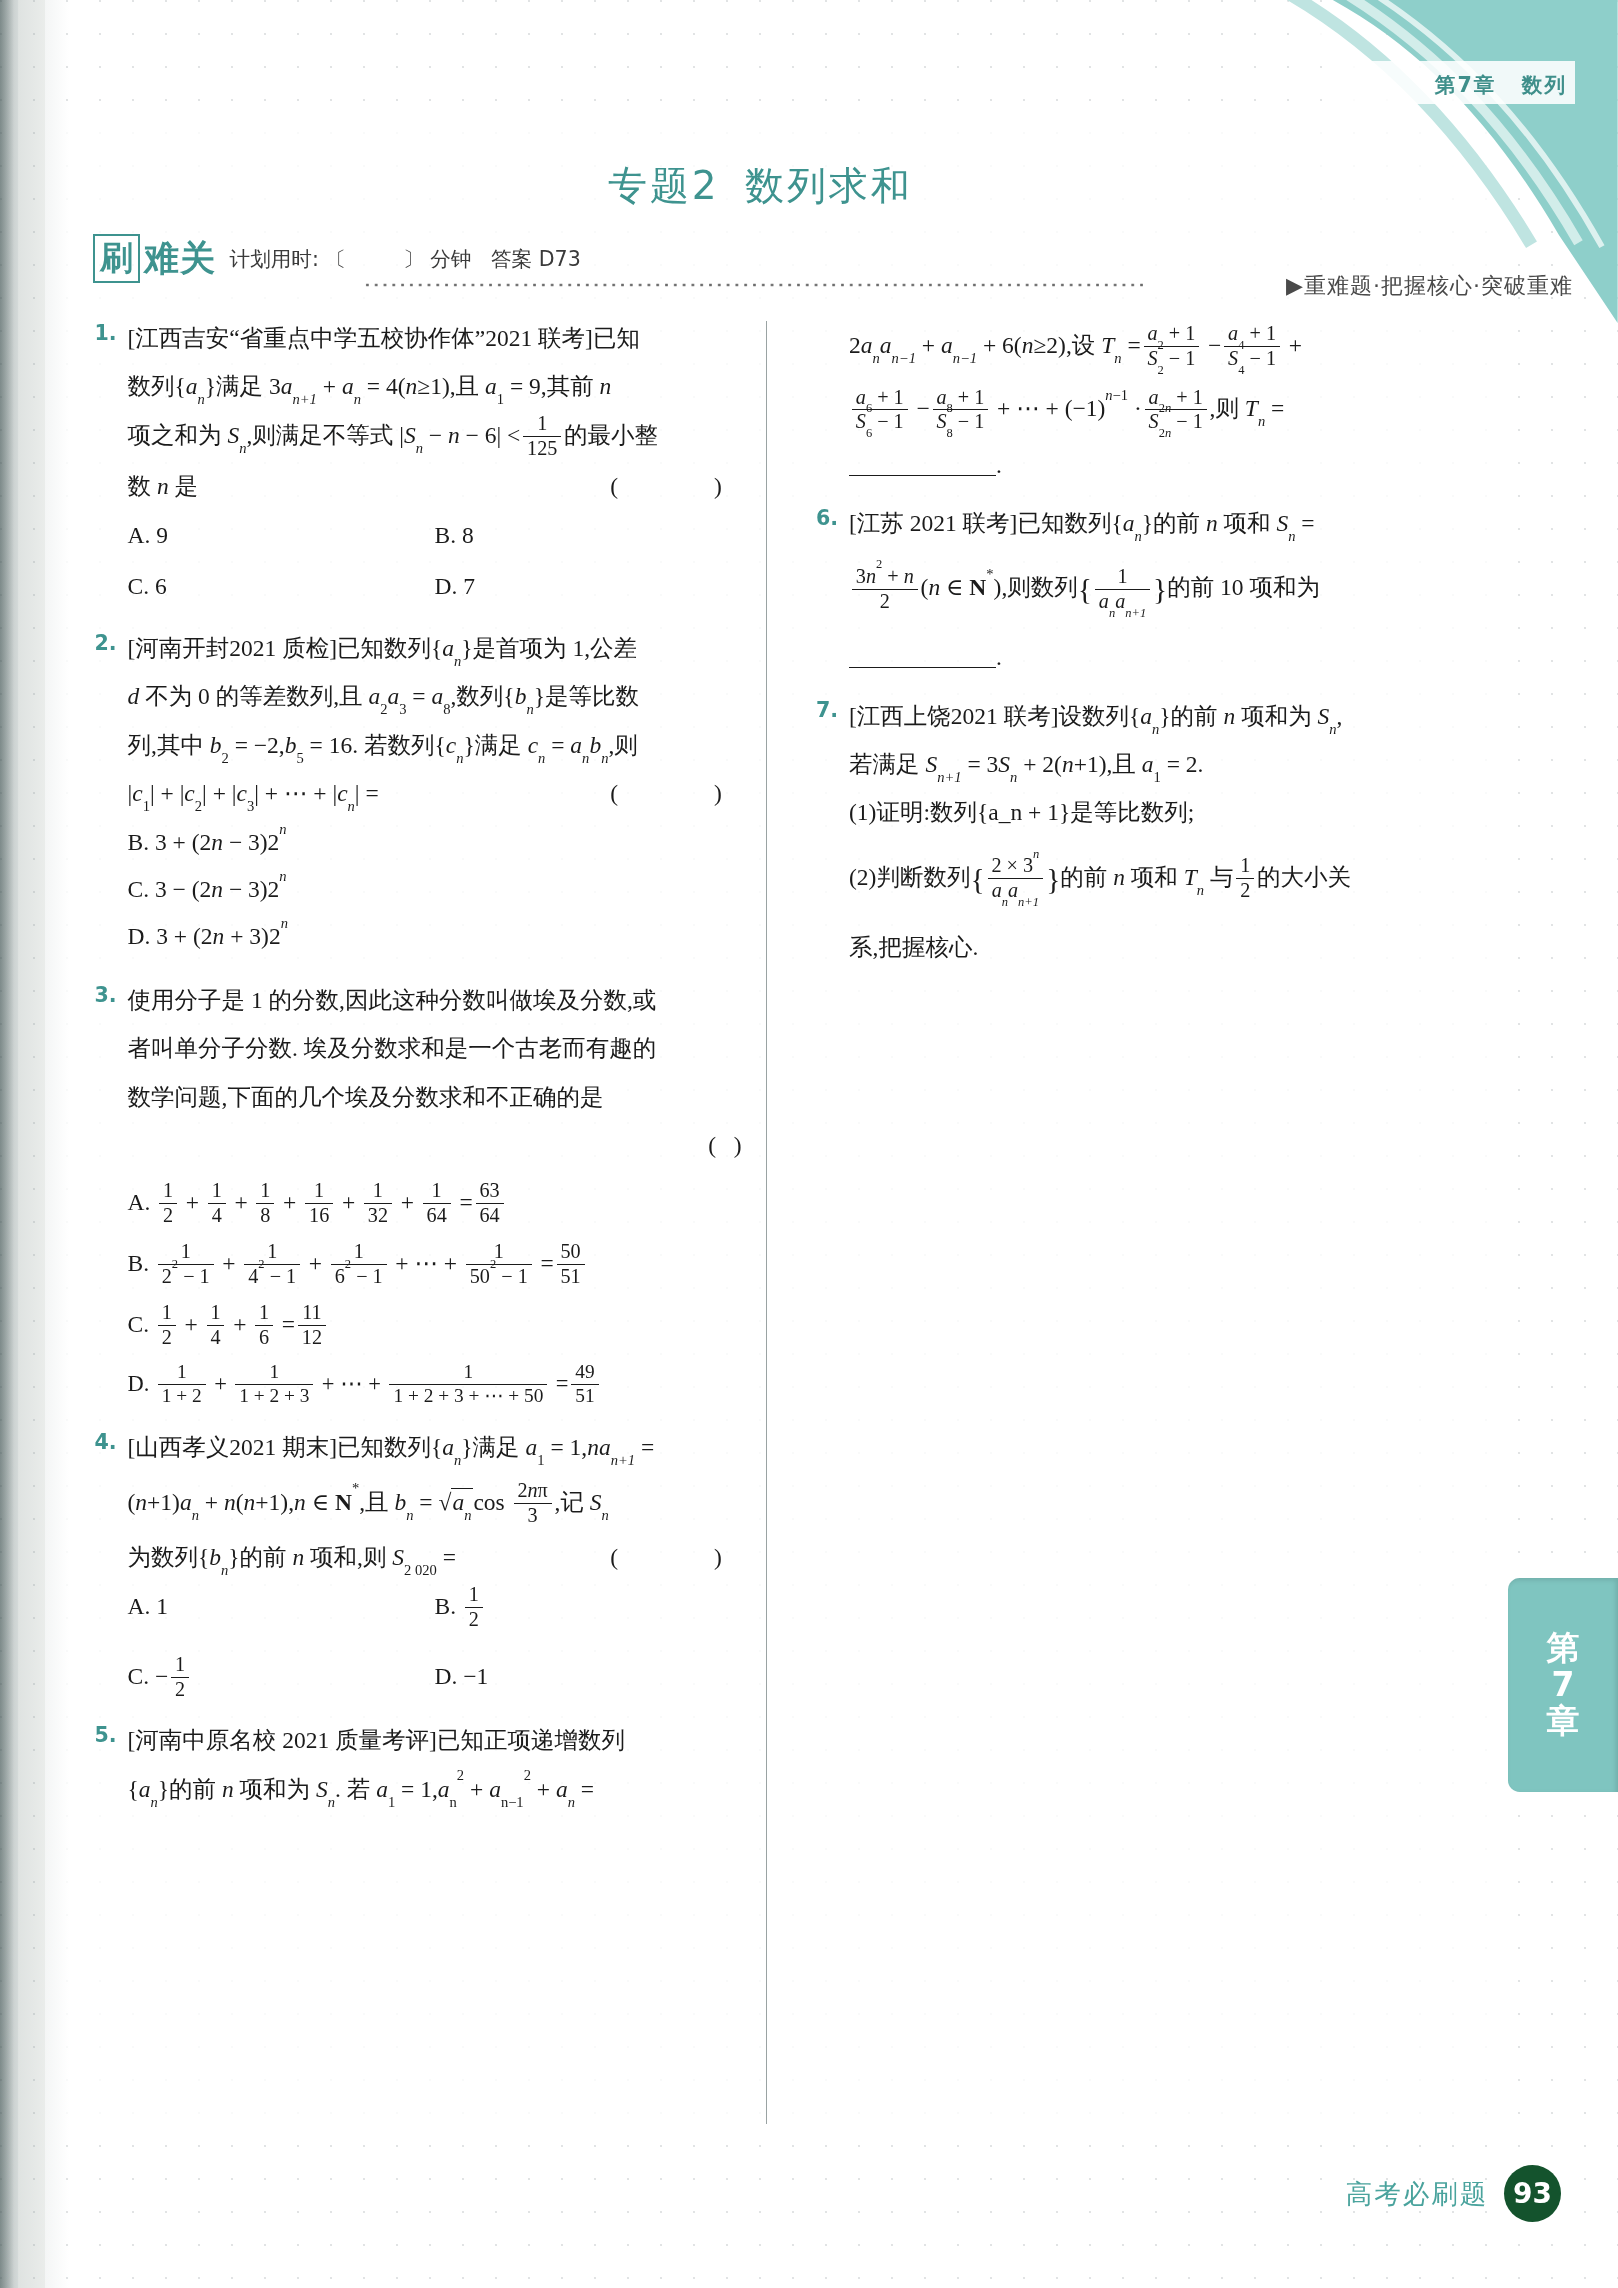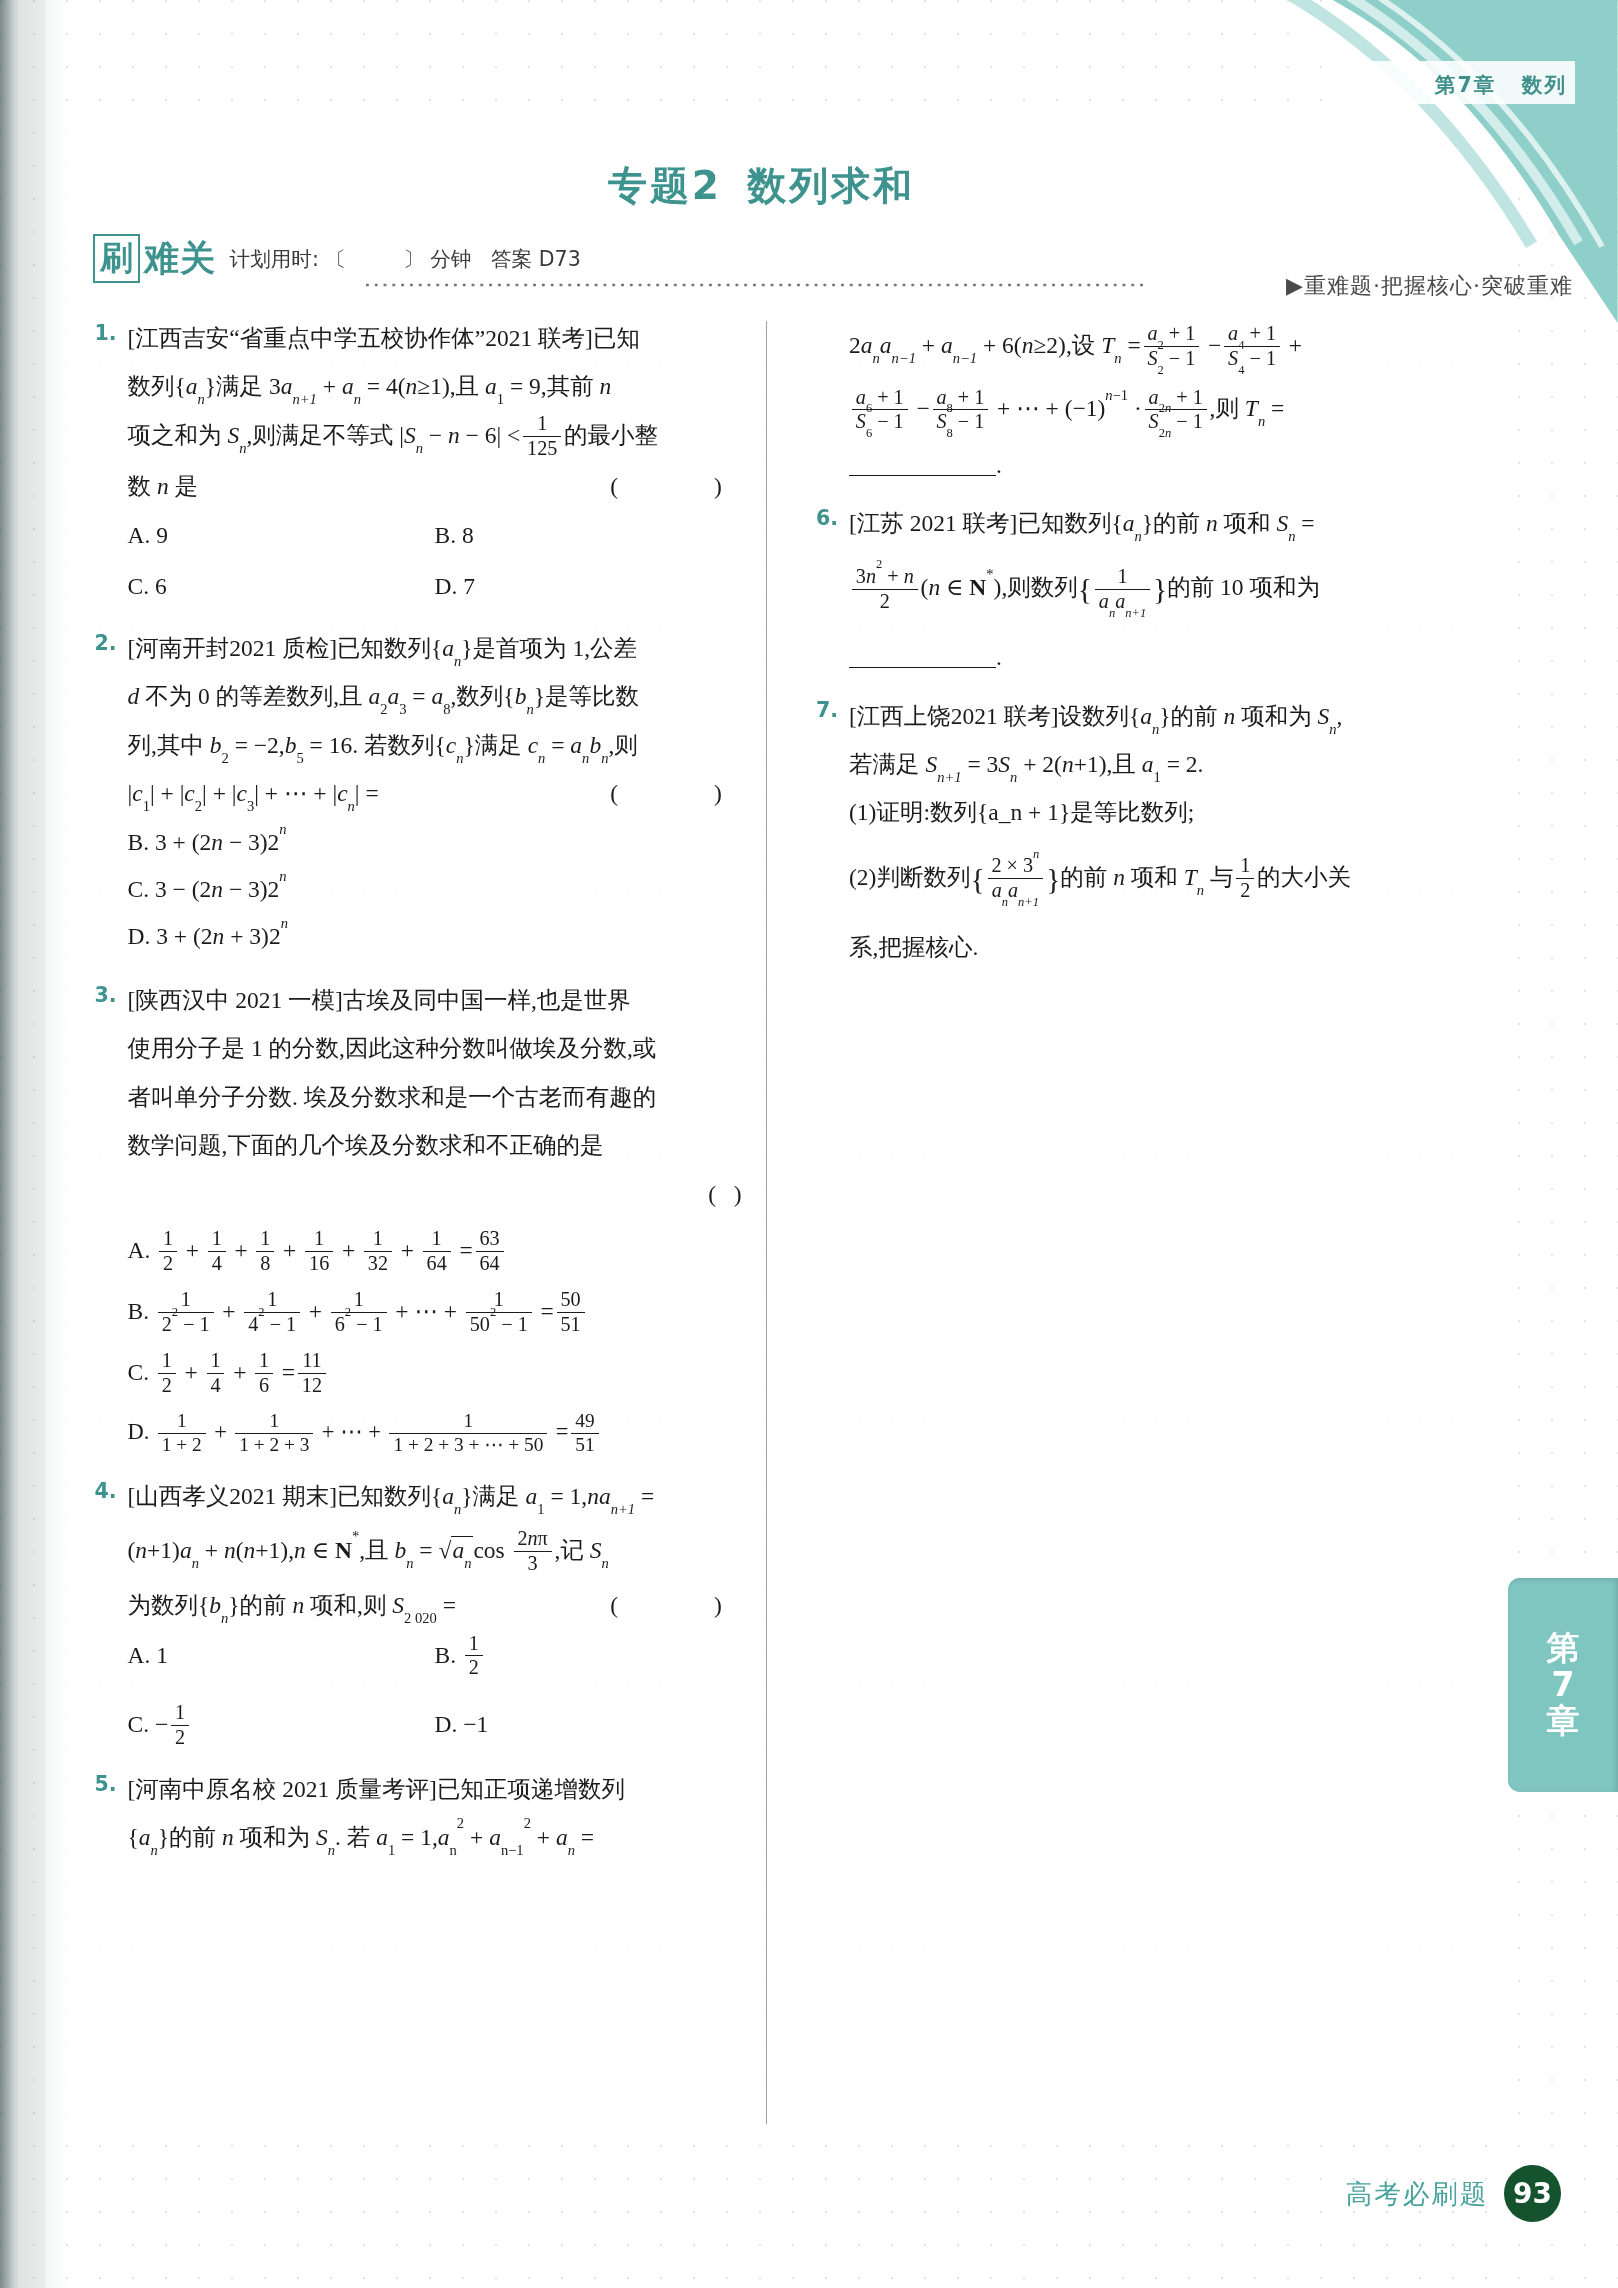--- a/index.html
+++ b/index.html
@@ -52,21 +52,21 @@
   #runhead span{color:#3f8f8b;}
   #runheadbg{
     position:absolute;right:43px;top:61px;width:245px;height:43px;
     background:rgba(255,255,255,.88);z-index:5;
   }
 
   
   #spec-title{
     position:absolute;left:608px;top:159px;
     font-family:"DejaVu Sans","Liberation Sans",sans-serif;
-    font-size:39px;font-weight:700;color:#3e938f;letter-spacing:2.9px;
+    font-size:39px;font-weight:400;color:#3e938f;letter-spacing:2.9px;
     white-space:nowrap;
   }
   #spec-title .num{margin-right:25.5px;}
 
   
   #badge-row{position:absolute;left:93px;top:233px;height:51px;display:flex;align-items:center;}
   .shua-box{
     width:47px;height:49px;border:2.9px solid #3e938f;color:#3e938f;
     font-family:"DejaVu Sans","Liberation Sans",sans-serif;
     font-size:33px;font-weight:700;line-height:43px;text-align:center;
@@ -233,21 +233,20 @@
           <div class="opt">B. 3 + (2<span class="it">n</span> − 3)2<sup><span class="it">n</span></sup></div>
           <div class="opt">C. 3 − (2<span class="it">n</span> − 3)2<sup><span class="it">n</span></sup></div>
           <div class="opt">D. 3 + (2<span class="it">n</span> + 3)2<sup><span class="it">n</span></sup></div>
         </div>
       </div>
     </div>
 
     <div class="q" style="margin-top:15.7px;">
       <div class="qnum">3.</div>
       <div class="qbody">
-        <p><span>[陕西汉中 2021 一模]</span>古埃及同中国一样,也是世界</p>
         <p>使用分子是 1 的分数,因此这种分数叫做埃及分数,或</p>
         <p>者叫单分子分数. 埃及分数求和是一个古老而有趣的</p>
         <p>数学问题,下面的几个埃及分数求和不正确的是</p>
         <p style="text-align:right;"><span>(&nbsp;&nbsp;&nbsp;)</span></p>
         <div class="opts">
           <div class="opt tall">A.&nbsp;<span class="frac"><span class="n">1</span><span class="d">2</span></span> + <span class="frac"><span class="n">1</span><span class="d">4</span></span> + <span class="frac"><span class="n">1</span><span class="d">8</span></span> + <span class="frac"><span class="n">1</span><span class="d">16</span></span> + <span class="frac"><span class="n">1</span><span class="d">32</span></span> + <span class="frac"><span class="n">1</span><span class="d">64</span></span> =<span class="frac"><span class="n">63</span><span class="d">64</span></span></div>
           <div class="opt tall">B.&nbsp;<span class="frac"><span class="n">1</span><span class="d">2<sup>2</sup> − 1</span></span> + <span class="frac"><span class="n">1</span><span class="d">4<sup>2</sup> − 1</span></span> + <span class="frac"><span class="n">1</span><span class="d">6<sup>2</sup> − 1</span></span> + ⋯ + <span class="frac"><span class="n">1</span><span class="d">50<sup>2</sup> − 1</span></span> =<span class="frac"><span class="n">50</span><span class="d">51</span></span></div>
           <div class="opt tall">C.&nbsp;<span class="frac"><span class="n">1</span><span class="d">2</span></span> + <span class="frac"><span class="n">1</span><span class="d">4</span></span> + <span class="frac"><span class="n">1</span><span class="d">6</span></span> =<span class="frac"><span class="n">11</span><span class="d">12</span></span></div>
           <div class="opt tall" style="font-size:22.5px;">D.&nbsp;<span class="frac"><span class="n">1</span><span class="d">1 + 2</span></span> + <span class="frac"><span class="n">1</span><span class="d">1 + 2 + 3</span></span> + ⋯ + <span class="frac"><span class="n">1</span><span class="d">1 + 2 + 3 + ⋯ + 50</span></span> =<span class="frac"><span class="n">49</span><span class="d">51</span></span></div>
         </div>

